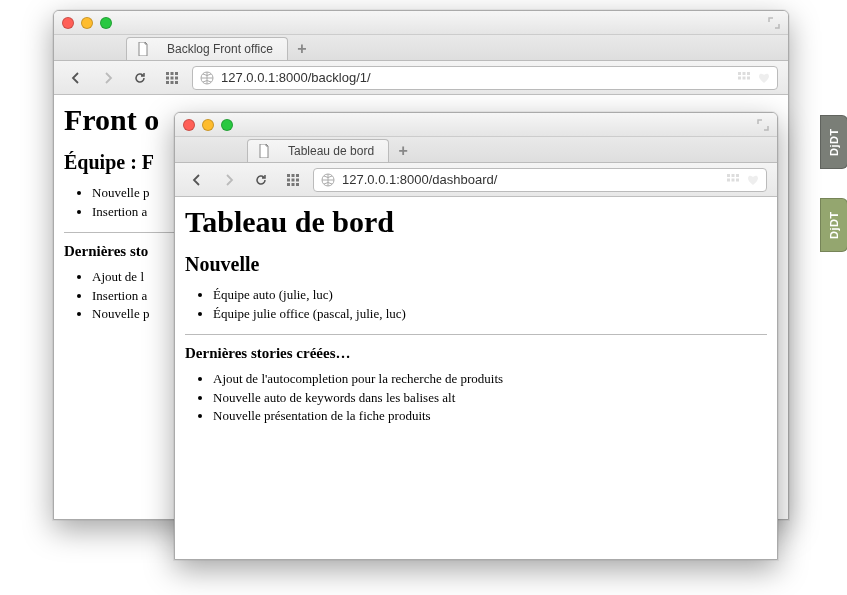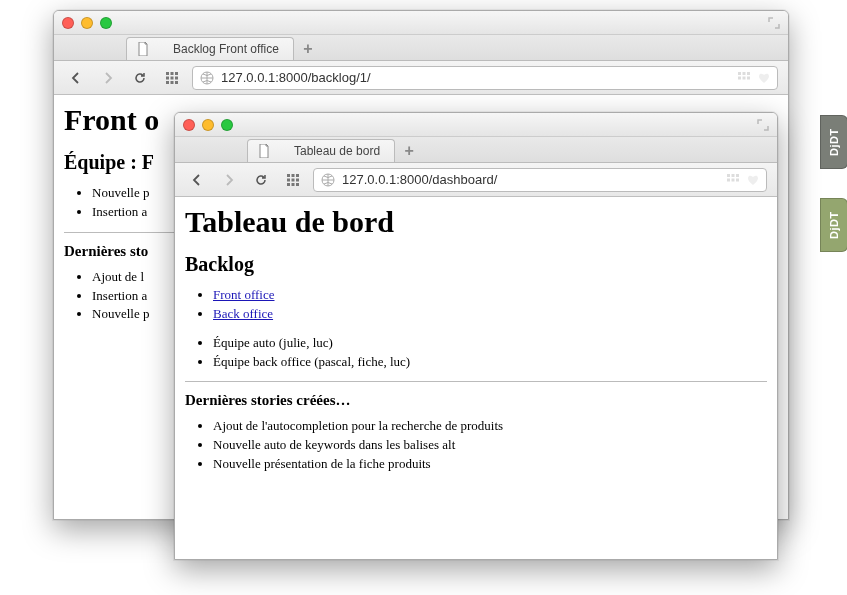--- a/index.html
+++ b/index.html
@@ -56,21 +56,21 @@
       height: 26px;
       background: linear-gradient(#e9e9e9, #dedede);
       border-bottom: 1px solid #bbb;
       display: flex;
       align-items: stretch;
       padding-left: 70px;
     }
     .tab {
       display: flex;
       align-items: center;
-      gap: 24px;
+      gap: 18px;
       padding: 0 14px 0 10px;
       font-size: 12px;
       color: #444;
       background: linear-gradient(#f6f6f6,#ececec);
       border: 1px solid #bbb;
       border-bottom: none;
       border-radius: 4px 4px 0 0;
       margin-top: 2px;
       margin-left: 2px;
     }
@@ -331,28 +331,24 @@
             </g>
           </svg>
         <svg width="14" height="14" viewBox="0 0 14 14">
             <path d="M7 12 C2 8 1 5 3 3 c2 -1 4 1 4 1 s2 -2 4 -1 c2 2 1 5 -4 9 z" fill="#eee"></path>
           </svg>
       </span>
     </div>
   </div>
   <div class="content">
     <h1>Tableau de bord</h1>
-    <h2>Backlog</h2>
-    <ul>
-      <li><span class="link">Front office</span></li>
-      <li><span class="link">Back office</span></li>
-    </ul>
+    <h2>Nouvelle</h2>
     <ul>
       <li>Équipe auto (julie, luc)</li>
-      <li>Équipe back office (pascal, fiche, luc)</li>
+      <li>Équipe julie office (pascal, julie, luc)</li>
     </ul>
     <hr>
     <h3>Dernières stories créées…</h3>
     <ul>
       <li>Ajout de l'autocompletion pour la recherche de produits</li>
       <li>Nouvelle auto de keywords dans les balises alt</li>
       <li>Nouvelle présentation de la fiche produits</li>
     </ul>
   </div>
 </div>

